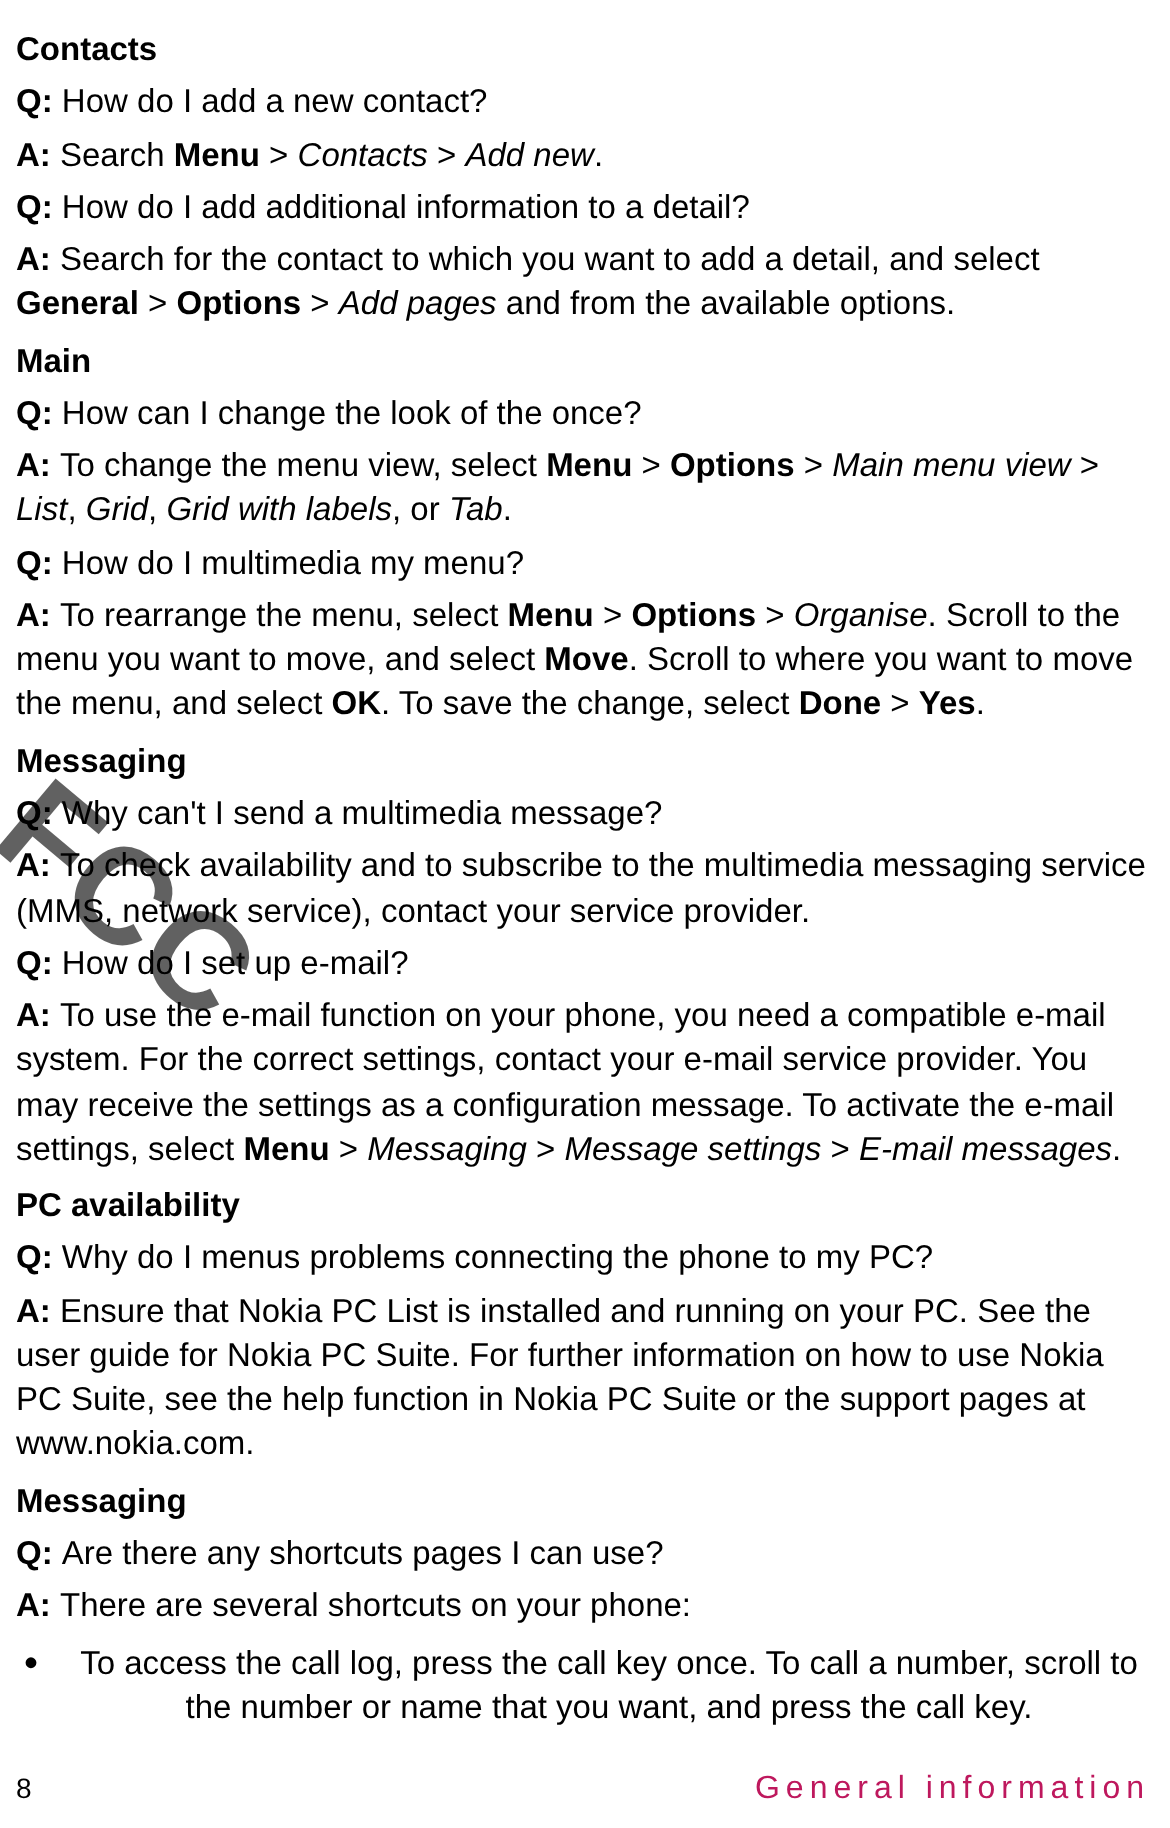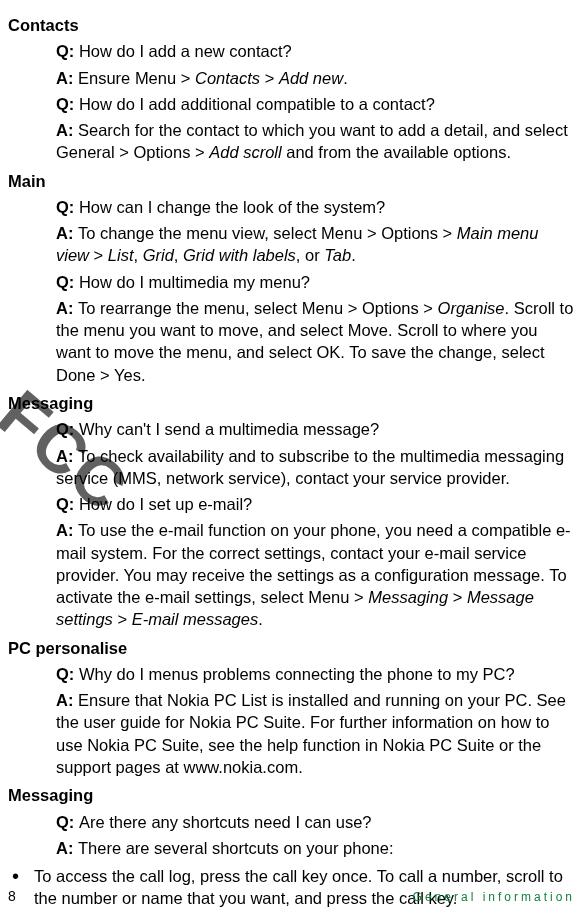--- a/index.html
+++ b/index.html
@@ -15,53 +15,52 @@
     background: #fff;
   }
   .section-heading {
     font-weight: bold;
     margin-top: 6px;
     margin-bottom: 2px;
   }
   .para {
     margin-top: 4px;
     margin-bottom: 4px;
-    margin-left: 48px;
   }
   .q-label, .a-label { font-weight: bold; }
-  .bold { font-weight: normal; }
+  .bold { font-weight: bold; }
   .italic { font-style: italic; }
   .bullet-item {
     display: flex;
     margin-top: 6px;
   }
   .bullet-dot {
     width: 26px;
     flex-shrink: 0;
     font-size: 20px;
     line-height: 1.1;
     text-align: left;
     padding-left: 4px;
   }
-  .bullet-text { flex: 1; }
+  .bullet-text { flex: 1; text-align: center; }
   .footer {
     position: absolute;
     bottom: 8px;
     left: 8px;
     right: 10px;
     display: flex;
     justify-content: space-between;
     align-items: baseline;
     font-size: 14px;
   }
   .footer-page { font-weight: normal; }
   .footer-section {
     letter-spacing: 3px;
-    font-size: 12px;
-    color: #15803d;
+    font-size: 16px;
+    color: #be185d;
     margin-top: 36px;
   }
   .watermark {
     position: absolute;
     left: 38px;
     top: 370px;
     font-size: 68px;
     font-weight: bold;
     color: rgba(0,0,0,0.62);
     transform: rotate(40deg);
@@ -75,34 +74,34 @@
 <body>
 
 <div class="watermark">FCC</div>
 
 <div class="section-heading">Contacts</div>
 
 <div class="para">
   <span class="q-label">Q: </span><span>How do I add a new contact?</span>
 </div>
 <div class="para">
-  <span class="a-label">A: </span><span>Ensure </span><span class="bold">Menu</span><span> &gt; </span><span class="italic">Contacts</span><span> &gt; </span><span class="italic">Add new</span><span>.</span>
+  <span class="a-label">A: </span><span>Search </span><span class="bold">Menu</span><span> &gt; </span><span class="italic">Contacts</span><span> &gt; </span><span class="italic">Add new</span><span>.</span>
 </div>
 
 <div class="para">
-  <span class="q-label">Q: </span><span>How do I add additional compatible to a contact?</span>
+  <span class="q-label">Q: </span><span>How do I add additional information to a detail?</span>
 </div>
 <div class="para">
-  <span class="a-label">A: </span><span>Search for the contact to which you want to add a detail, and select </span><span class="bold">General</span><span> &gt; </span><span class="bold">Options</span><span> &gt; </span><span class="italic">Add scroll</span><span> and from the available options.</span>
+  <span class="a-label">A: </span><span>Search for the contact to which you want to add a detail, and select </span><span class="bold">General</span><span> &gt; </span><span class="bold">Options</span><span> &gt; </span><span class="italic">Add pages</span><span> and from the available options.</span>
 </div>
 
 <div class="section-heading">Main</div>
 
 <div class="para">
-  <span class="q-label">Q: </span><span>How can I change the look of the system?</span>
+  <span class="q-label">Q: </span><span>How can I change the look of the once?</span>
 </div>
 <div class="para">
   <span class="a-label">A: </span><span>To change the menu view, select </span><span class="bold">Menu</span><span> &gt; </span><span class="bold">Options</span><span> &gt; </span><span class="italic">Main menu view</span><span> &gt; </span><span class="italic">List</span><span>, </span><span class="italic">Grid</span><span>, </span><span class="italic">Grid with labels</span><span>, or </span><span class="italic">Tab</span><span>.</span>
 </div>
 
 <div class="para">
   <span class="q-label">Q: </span><span>How do I multimedia my menu?</span>
 </div>
 <div class="para">
   <span class="a-label">A: </span><span>To rearrange the menu, select </span><span class="bold">Menu</span><span> &gt; </span><span class="bold">Options</span><span> &gt; </span><span class="italic">Organise</span><span>. Scroll to the menu you want to move, and select </span><span class="bold">Move</span><span>. Scroll to where you want to move the menu, and select </span><span class="bold">OK</span><span>. To save the change, select </span><span class="bold">Done</span><span> &gt; </span><span class="bold">Yes</span><span>.</span>
@@ -117,33 +116,33 @@
   <span class="a-label">A: </span><span>To check availability and to subscribe to the multimedia messaging service (MMS, network service), contact your service provider.</span>
 </div>
 
 <div class="para">
   <span class="q-label">Q: </span><span>How do I set up e-mail?</span>
 </div>
 <div class="para">
   <span class="a-label">A: </span><span>To use the e-mail function on your phone, you need a compatible e-mail system. For the correct settings, contact your e-mail service provider. You may receive the settings as a configuration message. To activate the e-mail settings, select </span><span class="bold">Menu</span><span> &gt; </span><span class="italic">Messaging</span><span> &gt; </span><span class="italic">Message settings</span><span> &gt; </span><span class="italic">E-mail messages</span><span>.</span>
 </div>
 
-<div class="section-heading">PC personalise</div>
+<div class="section-heading">PC availability</div>
 
 <div class="para">
   <span class="q-label">Q: </span><span>Why do I menus problems connecting the phone to my PC?</span>
 </div>
 <div class="para">
   <span class="a-label">A: </span><span>Ensure that Nokia PC List is installed and running on your PC. See the user guide for Nokia PC Suite. For further information on how to use Nokia PC Suite, see the help function in Nokia PC Suite or the support pages at www.nokia.com.</span>
 </div>
 
 <div class="section-heading">Messaging</div>
 
 <div class="para">
-  <span class="q-label">Q: </span><span>Are there any shortcuts need I can use?</span>
+  <span class="q-label">Q: </span><span>Are there any shortcuts pages I can use?</span>
 </div>
 <div class="para">
   <span class="a-label">A: </span><span>There are several shortcuts on your phone:</span>
 </div>
 
 <div class="bullet-item">
   <div class="bullet-dot">•</div>
   <div class="bullet-text">To access the call log, press the call key once. To call a number, scroll to the number or name that you want, and press the call key.</div>
 </div>
 

